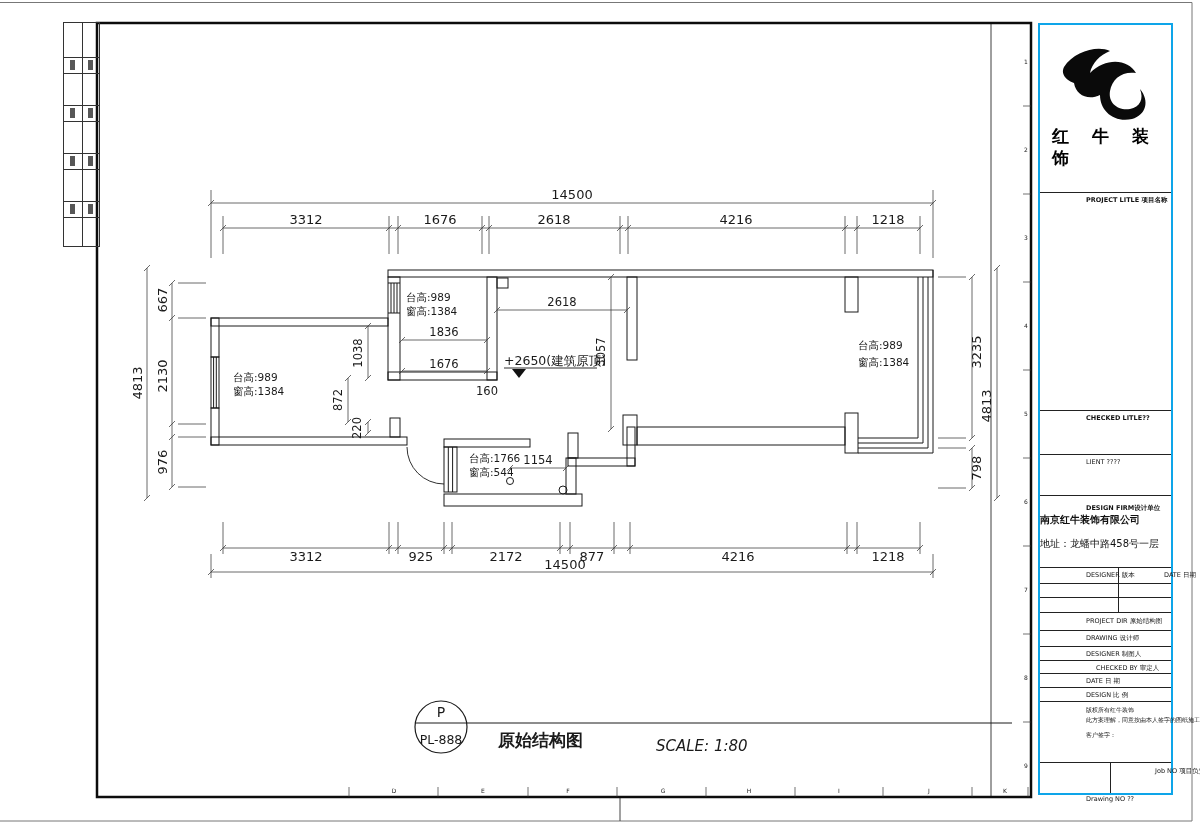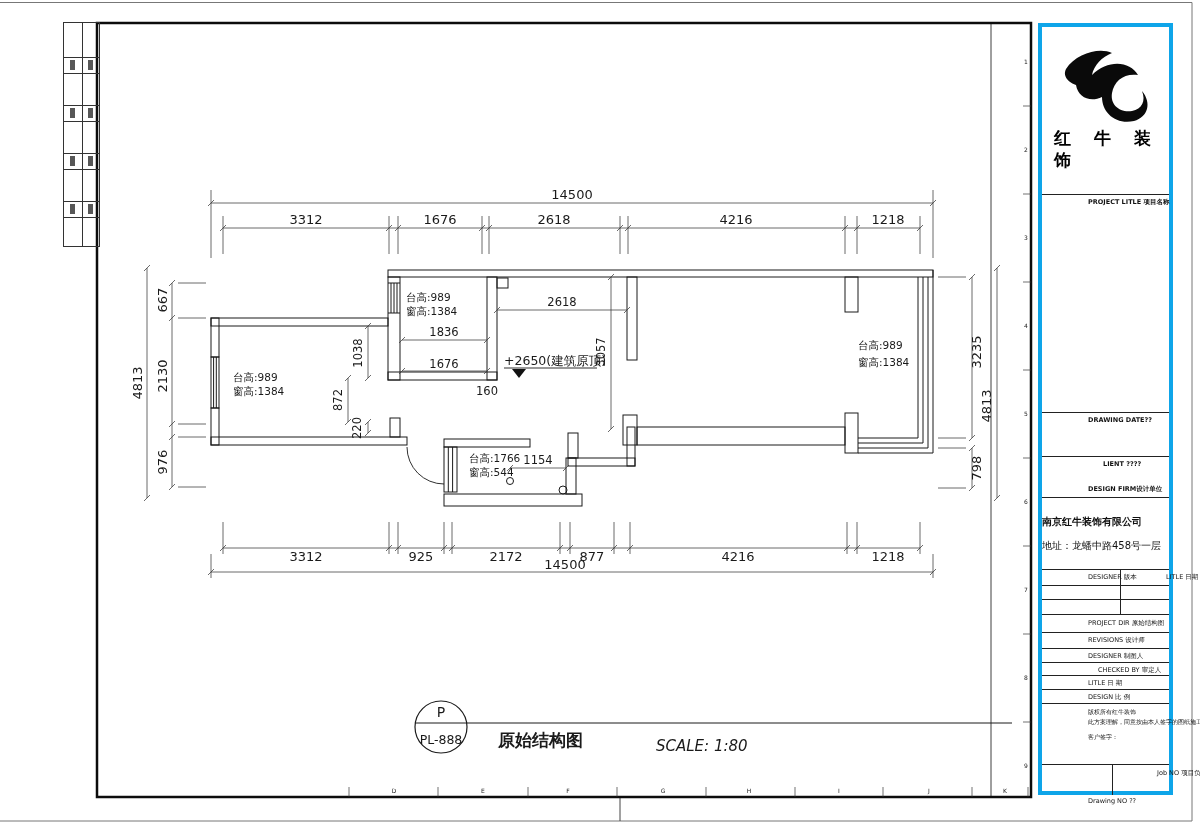--- a/index.html
+++ b/index.html
@@ -1,20 +1,20 @@
 <!DOCTYPE html>
 <html><head>
 <meta charset="utf-8">
 <style>
   html,body{margin:0;padding:0;background:#fff;}
   .page{position:relative;width:1200px;height:824px;background:#fff;overflow:hidden;
         font-family:"DejaVu Sans","Liberation Sans",sans-serif;color:#111;}
   .page svg{position:absolute;left:0;top:0;}
   svg text{font-family:"DejaVu Sans","Liberation Sans",sans-serif;fill:#1a1a1a;}
-  .tb{position:absolute;left:1038px;top:23px;width:135px;height:772px;border:4px solid #0ea5e9;
+  .tb{position:absolute;left:1038px;top:23px;width:135px;height:772px;border:2px solid #0ea5e9;
       box-sizing:border-box;background:#fff;}
   .tbt{position:absolute;font-size:6.5px;line-height:8px;color:#141414;white-space:nowrap;padding-left:40px;}
   .hl{position:absolute;left:0;width:100%;border-top:1px solid #222;height:0;}
   .vl{position:absolute;width:0;border-left:1px solid #222;}
   .company{position:absolute;left:12px;top:100px;width:122px;font-size:17px;font-weight:bold;
            letter-spacing:23px;line-height:22px;color:#000;}
   .firm{position:absolute;width:100%;text-align:left;font-size:10px;color:#111;white-space:nowrap;}
   .strip{position:absolute;left:63px;top:22px;width:37px;height:225px;border:1px solid #333;box-sizing:border-box;}
   .strip .col{position:absolute;left:18px;top:0;height:100%;border-left:1px solid #333;width:0;}
   .strip .row{position:absolute;left:0;width:100%;border-top:1px solid #333;height:0;}
@@ -256,47 +256,47 @@
     <path fill="#0a0a0a" d="M16,24 C26,8 50,2 62,8 C52,12 44,20 42,30 C58,14 80,16 88,30 C74,28 64,36 62,48
          C60,60 70,68 82,66 C92,64 96,56 92,46 C102,58 98,72 84,76 C66,80 52,68 52,52
          C40,58 28,52 26,40 C20,38 12,32 16,24 Z"></path>
   </svg>
   <div class="company">红牛装饰</div>
 
   <div class="hl" style="top:167px"></div>
   <div class="tbt" style="left:6px;top:171px;font-weight:bold">PROJECT LITLE 项目名称</div>
 
   <div class="hl" style="top:385px"></div>
-  <div class="tbt" style="left:6px;top:389px;font-weight:bold">DRAWING DATE??</div>
+  <div class="tbt" style="left:6px;top:389px;font-weight:bold">CHECKED LITLE??</div>
 
   <div class="hl" style="top:429px"></div>
-  <div class="tbt" style="left:21px;top:433px;font-weight:bold">LIENT ????</div>
+  <div class="tbt" style="left:6px;top:433px;font-weight:normal">LIENT ????</div>
 
   <div class="hl" style="top:470px"></div>
-  <div class="tbt" style="left:6px;top:458px;font-weight:bold">DESIGN FIRM设计单位</div>
+  <div class="tbt" style="left:6px;top:479px;font-weight:bold">DESIGN FIRM设计单位</div>
   <div class="firm" style="top:488px;font-weight:bold">南京红牛装饰有限公司</div>
   <div class="firm" style="top:512px">地址：龙蟠中路458号一层</div>
 
   <div class="hl" style="top:542px"></div>
   <div class="vl" style="left:78px;top:542px;height:45px"></div>
   <div class="tbt" style="left:6px;top:546px">DESIGNER 版本</div>
-  <div class="tbt" style="left:84px;top:546px">LITLE 日期</div>
+  <div class="tbt" style="left:84px;top:546px">DATE 日期</div>
   <div class="hl" style="top:558px"></div>
   <div class="hl" style="top:572px"></div>
 
   <div class="hl" style="top:587px"></div>
   <div class="tbt" style="left:6px;top:592px">PROJECT DIR 原始结构图</div>
   <div class="hl" style="top:605px"></div>
-  <div class="tbt" style="left:6px;top:609px">REVISIONS 设计师</div>
+  <div class="tbt" style="left:6px;top:609px">DRAWING 设计师</div>
   <div class="hl" style="top:621px"></div>
   <div class="tbt" style="left:6px;top:625px">DESIGNER 制图人</div>
   <div class="hl" style="top:635px"></div>
   <div class="tbt" style="left:16px;top:639px">CHECKED BY 审定人</div>
   <div class="hl" style="top:648px"></div>
-  <div class="tbt" style="left:6px;top:652px">LITLE 日 期</div>
+  <div class="tbt" style="left:6px;top:652px">DATE 日 期</div>
   <div class="hl" style="top:662px"></div>
   <div class="tbt" style="left:6px;top:666px">DESIGN 比 例</div>
 
   <div class="hl" style="top:676px"></div>
   <div class="tbt" style="left:6px;top:681px;font-size:6px">版权所有红牛装饰</div>
   <div class="tbt" style="left:6px;top:691px;font-size:6px">此方案理解，同意按由本人签字的图纸施工；</div>
   <div class="tbt" style="left:6px;top:706px;font-size:6px">客户签字：</div>
 
   <div class="hl" style="top:737px"></div>
   <div class="vl" style="left:70px;top:737px;height:31px"></div>

